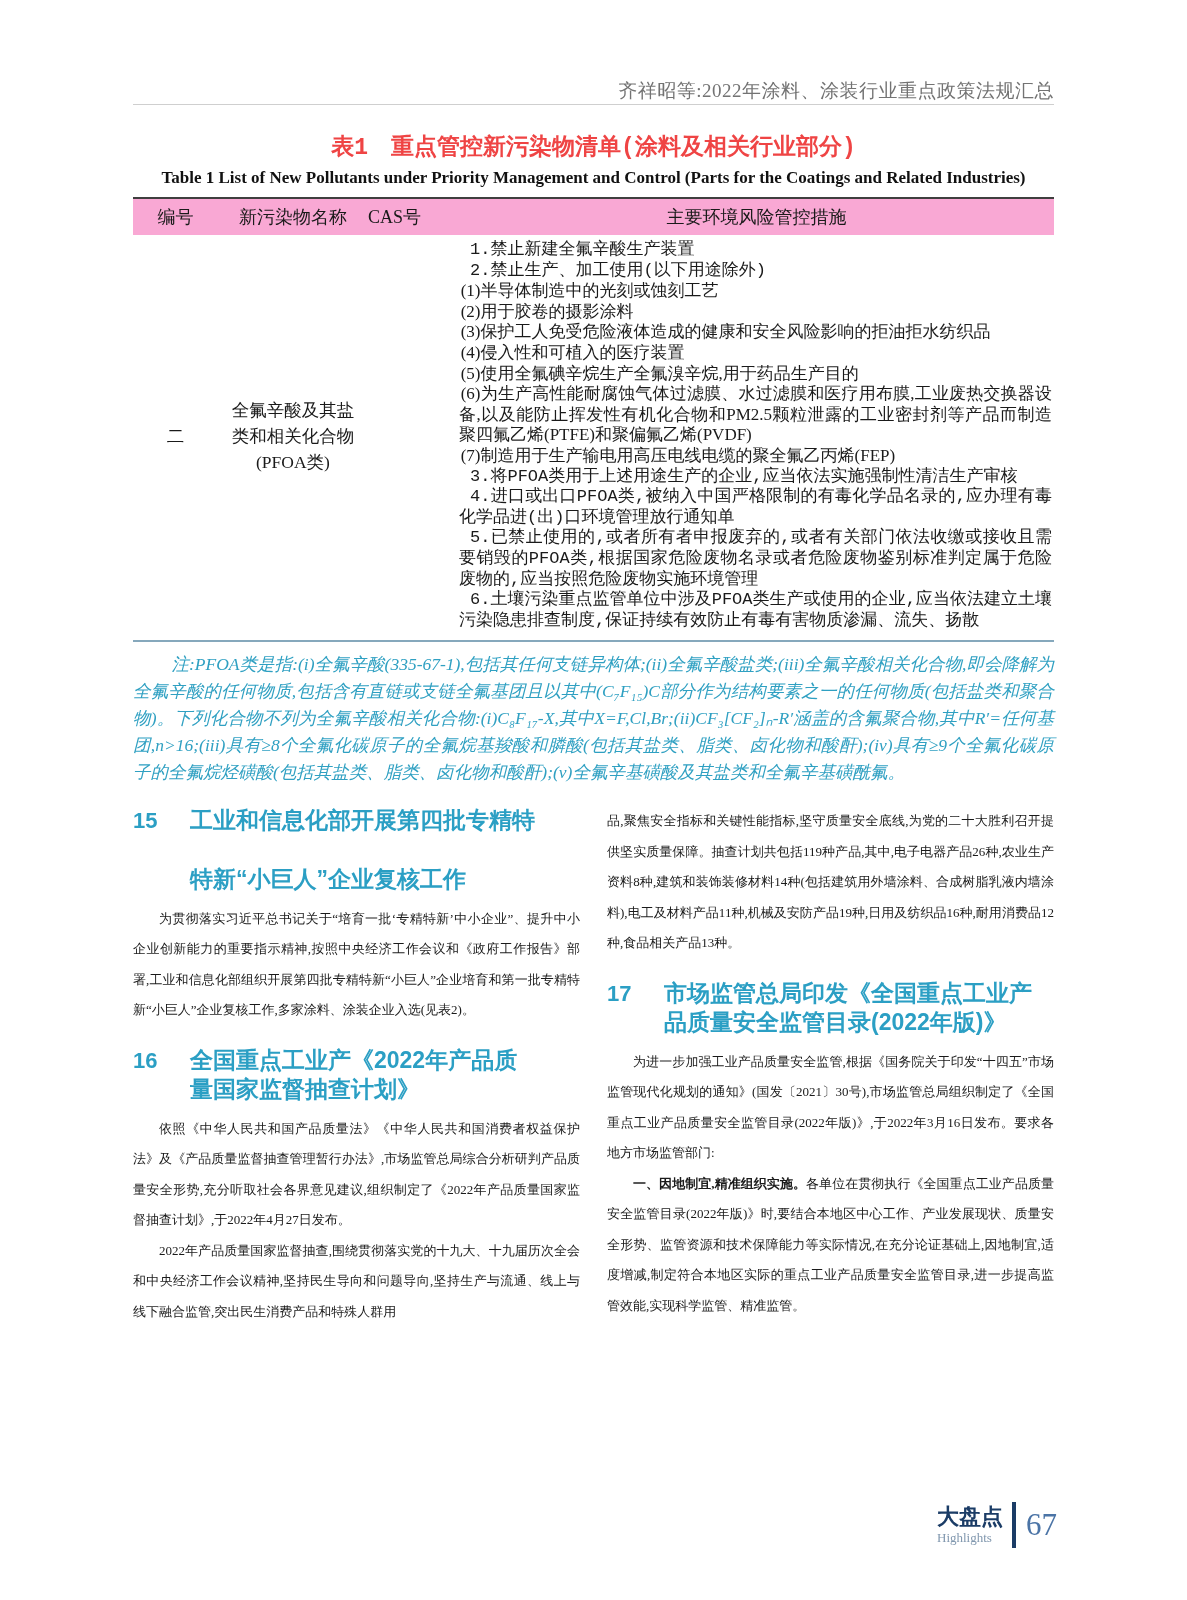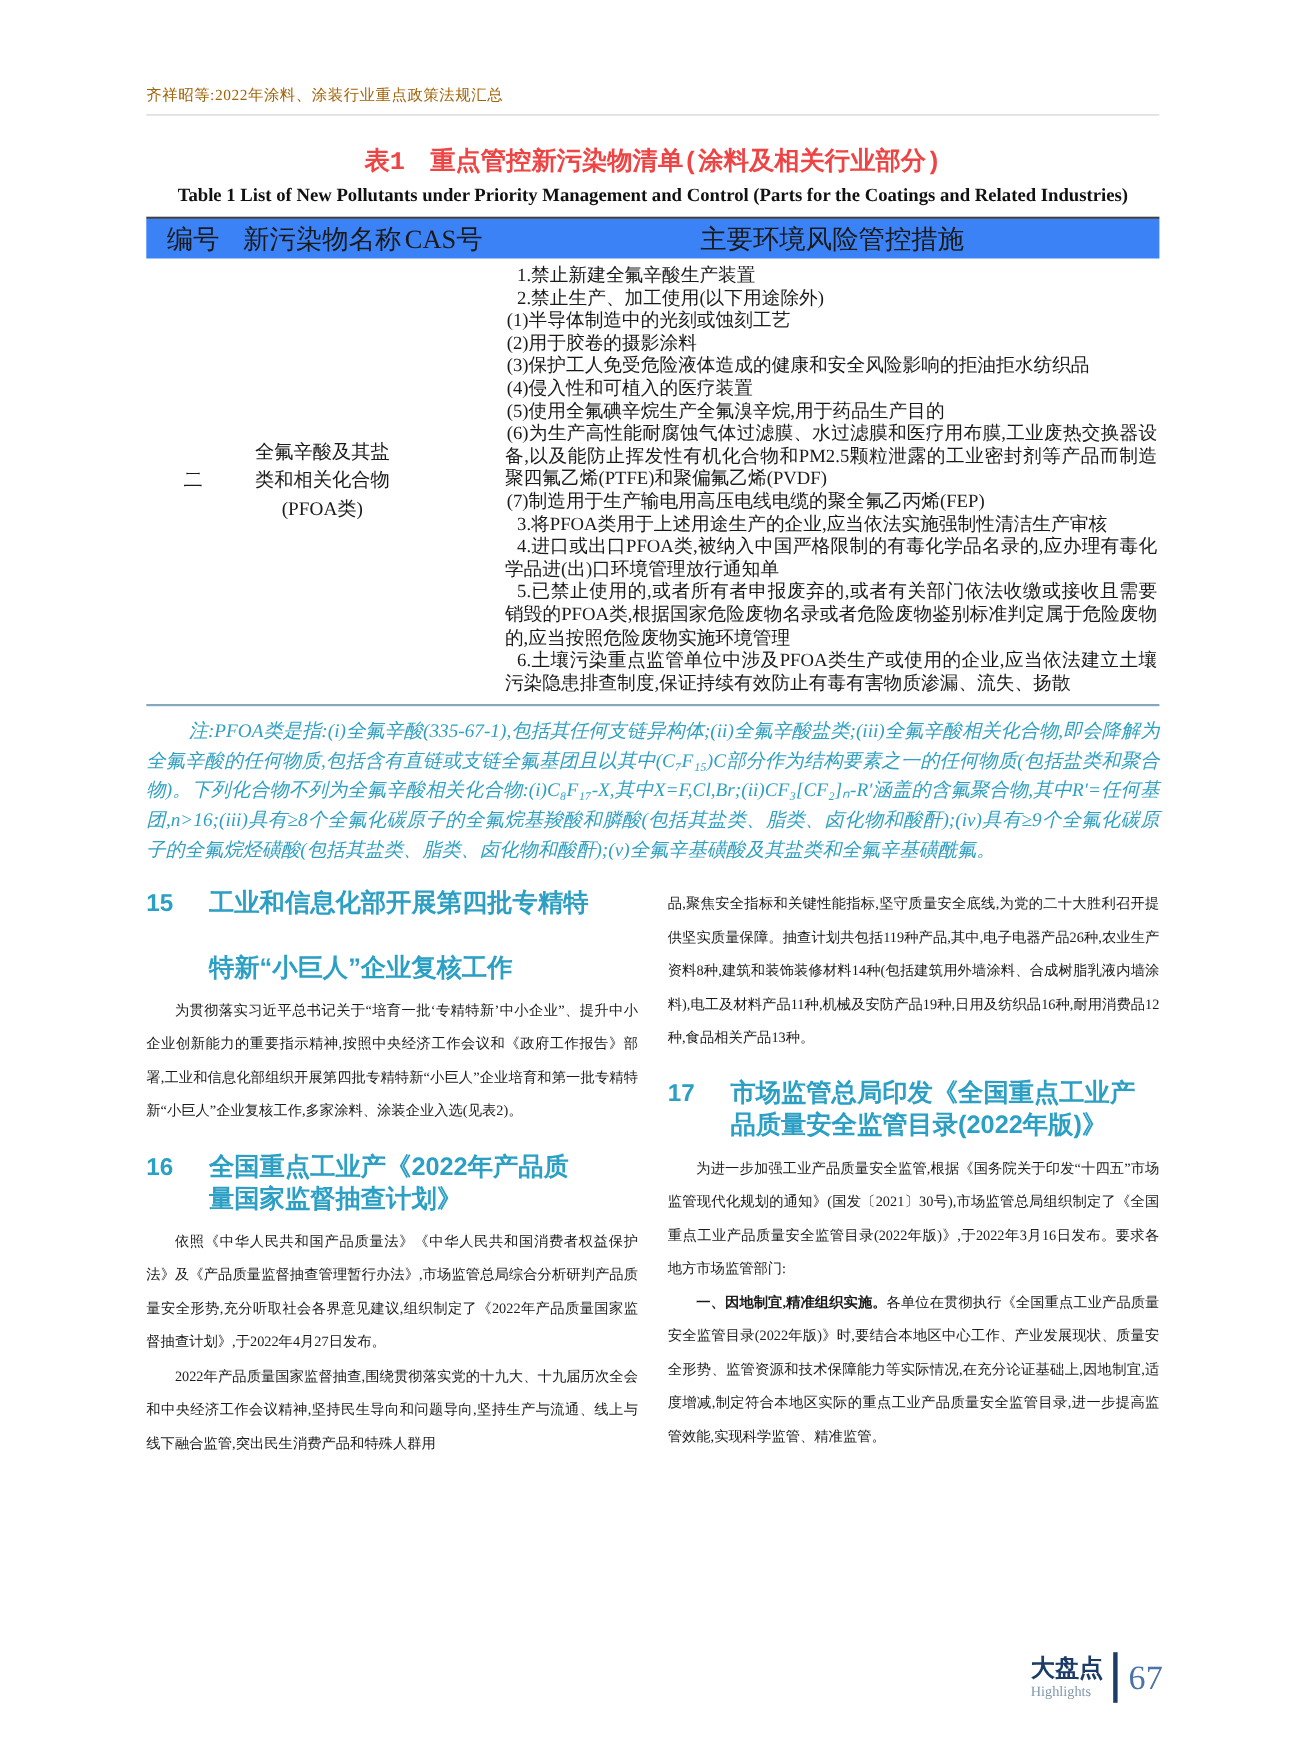--- a/index.html
+++ b/index.html
@@ -1,42 +1,42 @@
 <!DOCTYPE html>
 <html><head>
 <meta charset="utf-8">
 <style>
   html,body{margin:0;padding:0;background:#ffffff;}
   body{width:1187px;height:1600px;position:relative;font-family:"Liberation Serif",serif;color:#1a1a1a;overflow:hidden;}
   .page{position:absolute;inset:0;background:#fff;}
 
   
-  .running-head{position:absolute;top:78px;left:133px;width:921px;
-    color:#a16207;font-size:14px;letter-spacing:.5px;}
+  .running-head{position:absolute;top:78px;left:133px;width:921px;text-align:right;
+    color:#737373;font-size:19px;letter-spacing:.5px;}
   .head-rule{position:absolute;top:104px;left:133px;width:921px;border-top:1px solid #cfcfcf;}
 
   
   .table-block{position:absolute;top:131px;left:133px;width:921px;}
   .tbl-title-cn{text-align:center;font-family:Liberation Mono, monospace;font-weight:bold;font-size:23px;color:#ef4444;}
   .tbl-title-en{text-align:center;font-weight:bold;font-size:17px;margin-top:6px;color:#111;}
   .ptable{margin-top:9px;border-top:2px solid #3f3f3f;border-bottom:2px solid #86a8bc;}
-  .thead{display:flex;background:#3b82f6;align-items:center;height:36px;font-size:24px;}
+  .thead{display:flex;background:#f9a8d4;align-items:center;height:36px;font-size:18px;}
   .th{text-align:center;}
   .th-no{width:85px;}
   .th-name{width:150px;text-align:center;}
   .th-cas{width:91px;text-align:left;}
   .th-measures{flex:1;}
   .tbody{display:flex;padding:5px 0 9px 0;}
   .td-no{width:85px;display:flex;align-items:center;justify-content:center;font-size:17.5px;}
   .td-name{width:150px;display:flex;flex-direction:column;justify-content:center;text-align:center;
     font-size:17.5px;line-height:26px;}
   .td-cas{width:91px;}
   .td-measures{flex:1;padding-right:2px;}
   .td-measures p{margin:0;font-size:17px;line-height:20.6px;text-align:justify;}
-  .m-num{text-indent:0.65em;}
+  .m-num{text-indent:0.65em;font-family:Liberation Mono, monospace;}
   .m-paren{text-indent:0.1em;}
 
   
   .tbl-note{margin-top:9px;color:#2fa0c2;font-style:italic;font-size:17.5px;line-height:27px;
     text-align:justify;text-indent:2.2em;}
 
   
   .cols{position:absolute;top:806px;left:133px;width:921px;display:flex;gap:27px;}
   .col{width:447px;}
   .sec{display:flex;color:#2b9fc4;font-family:"Liberation Sans",sans-serif;font-weight:bold;

